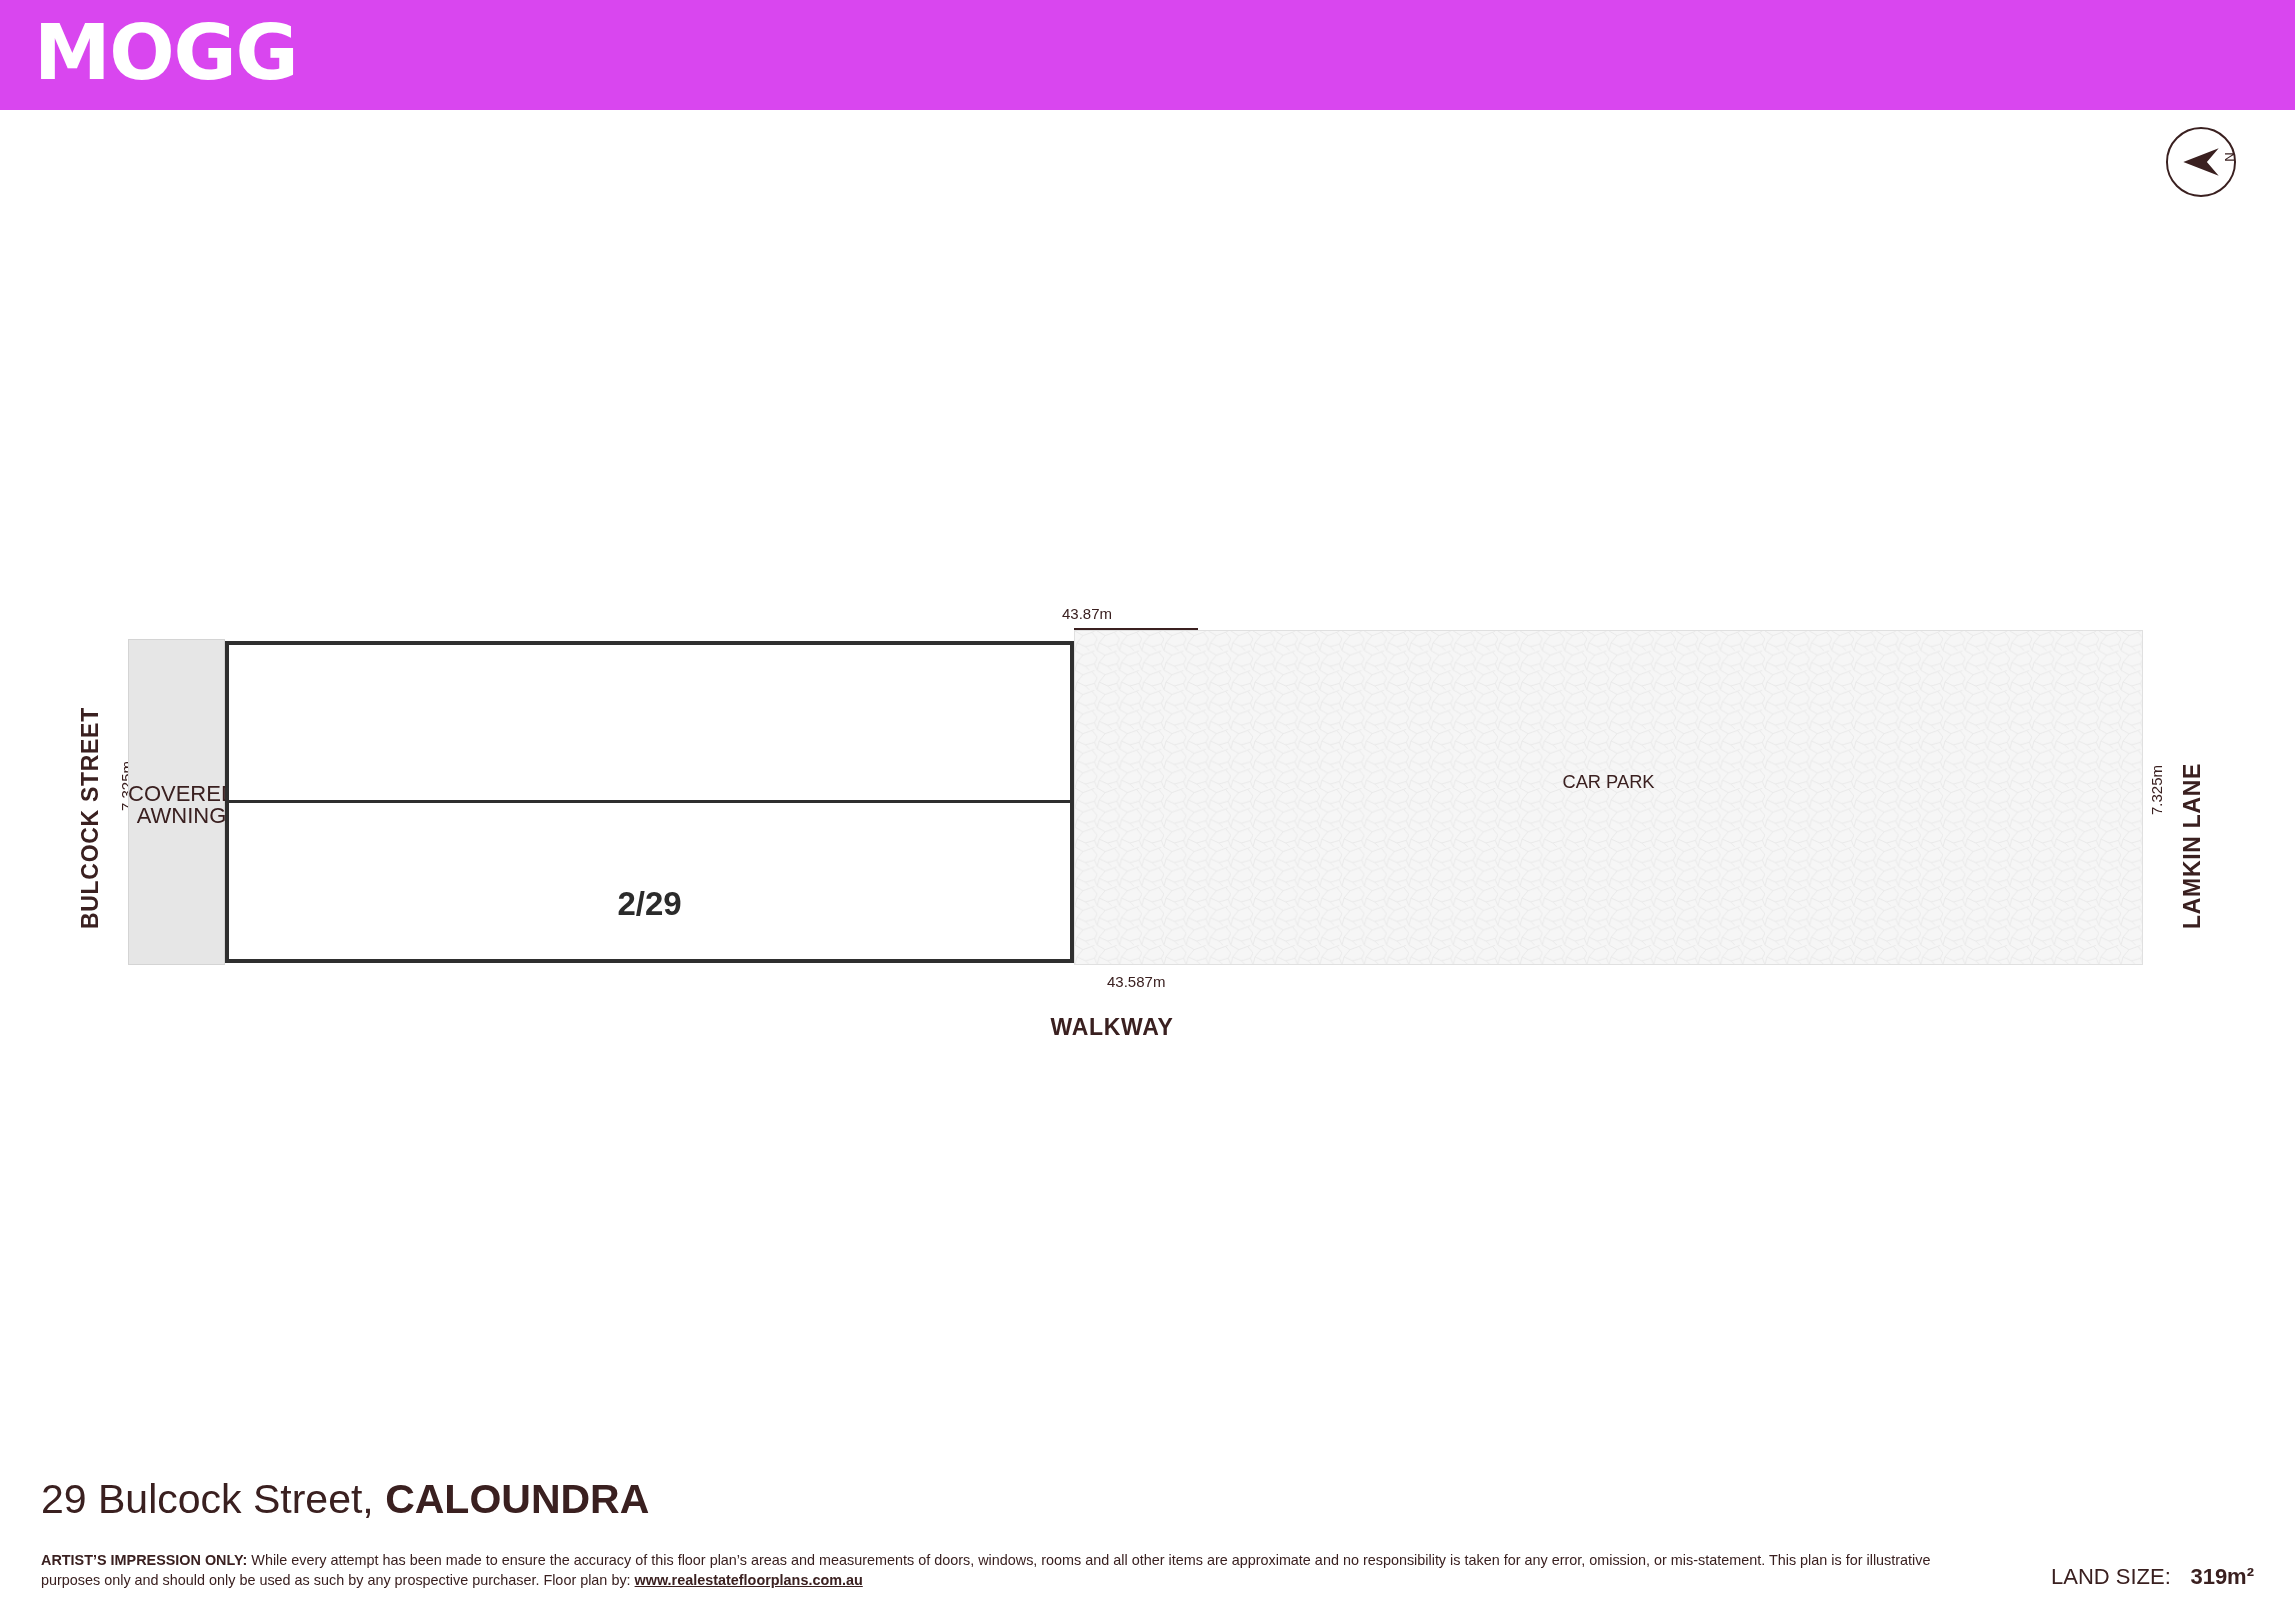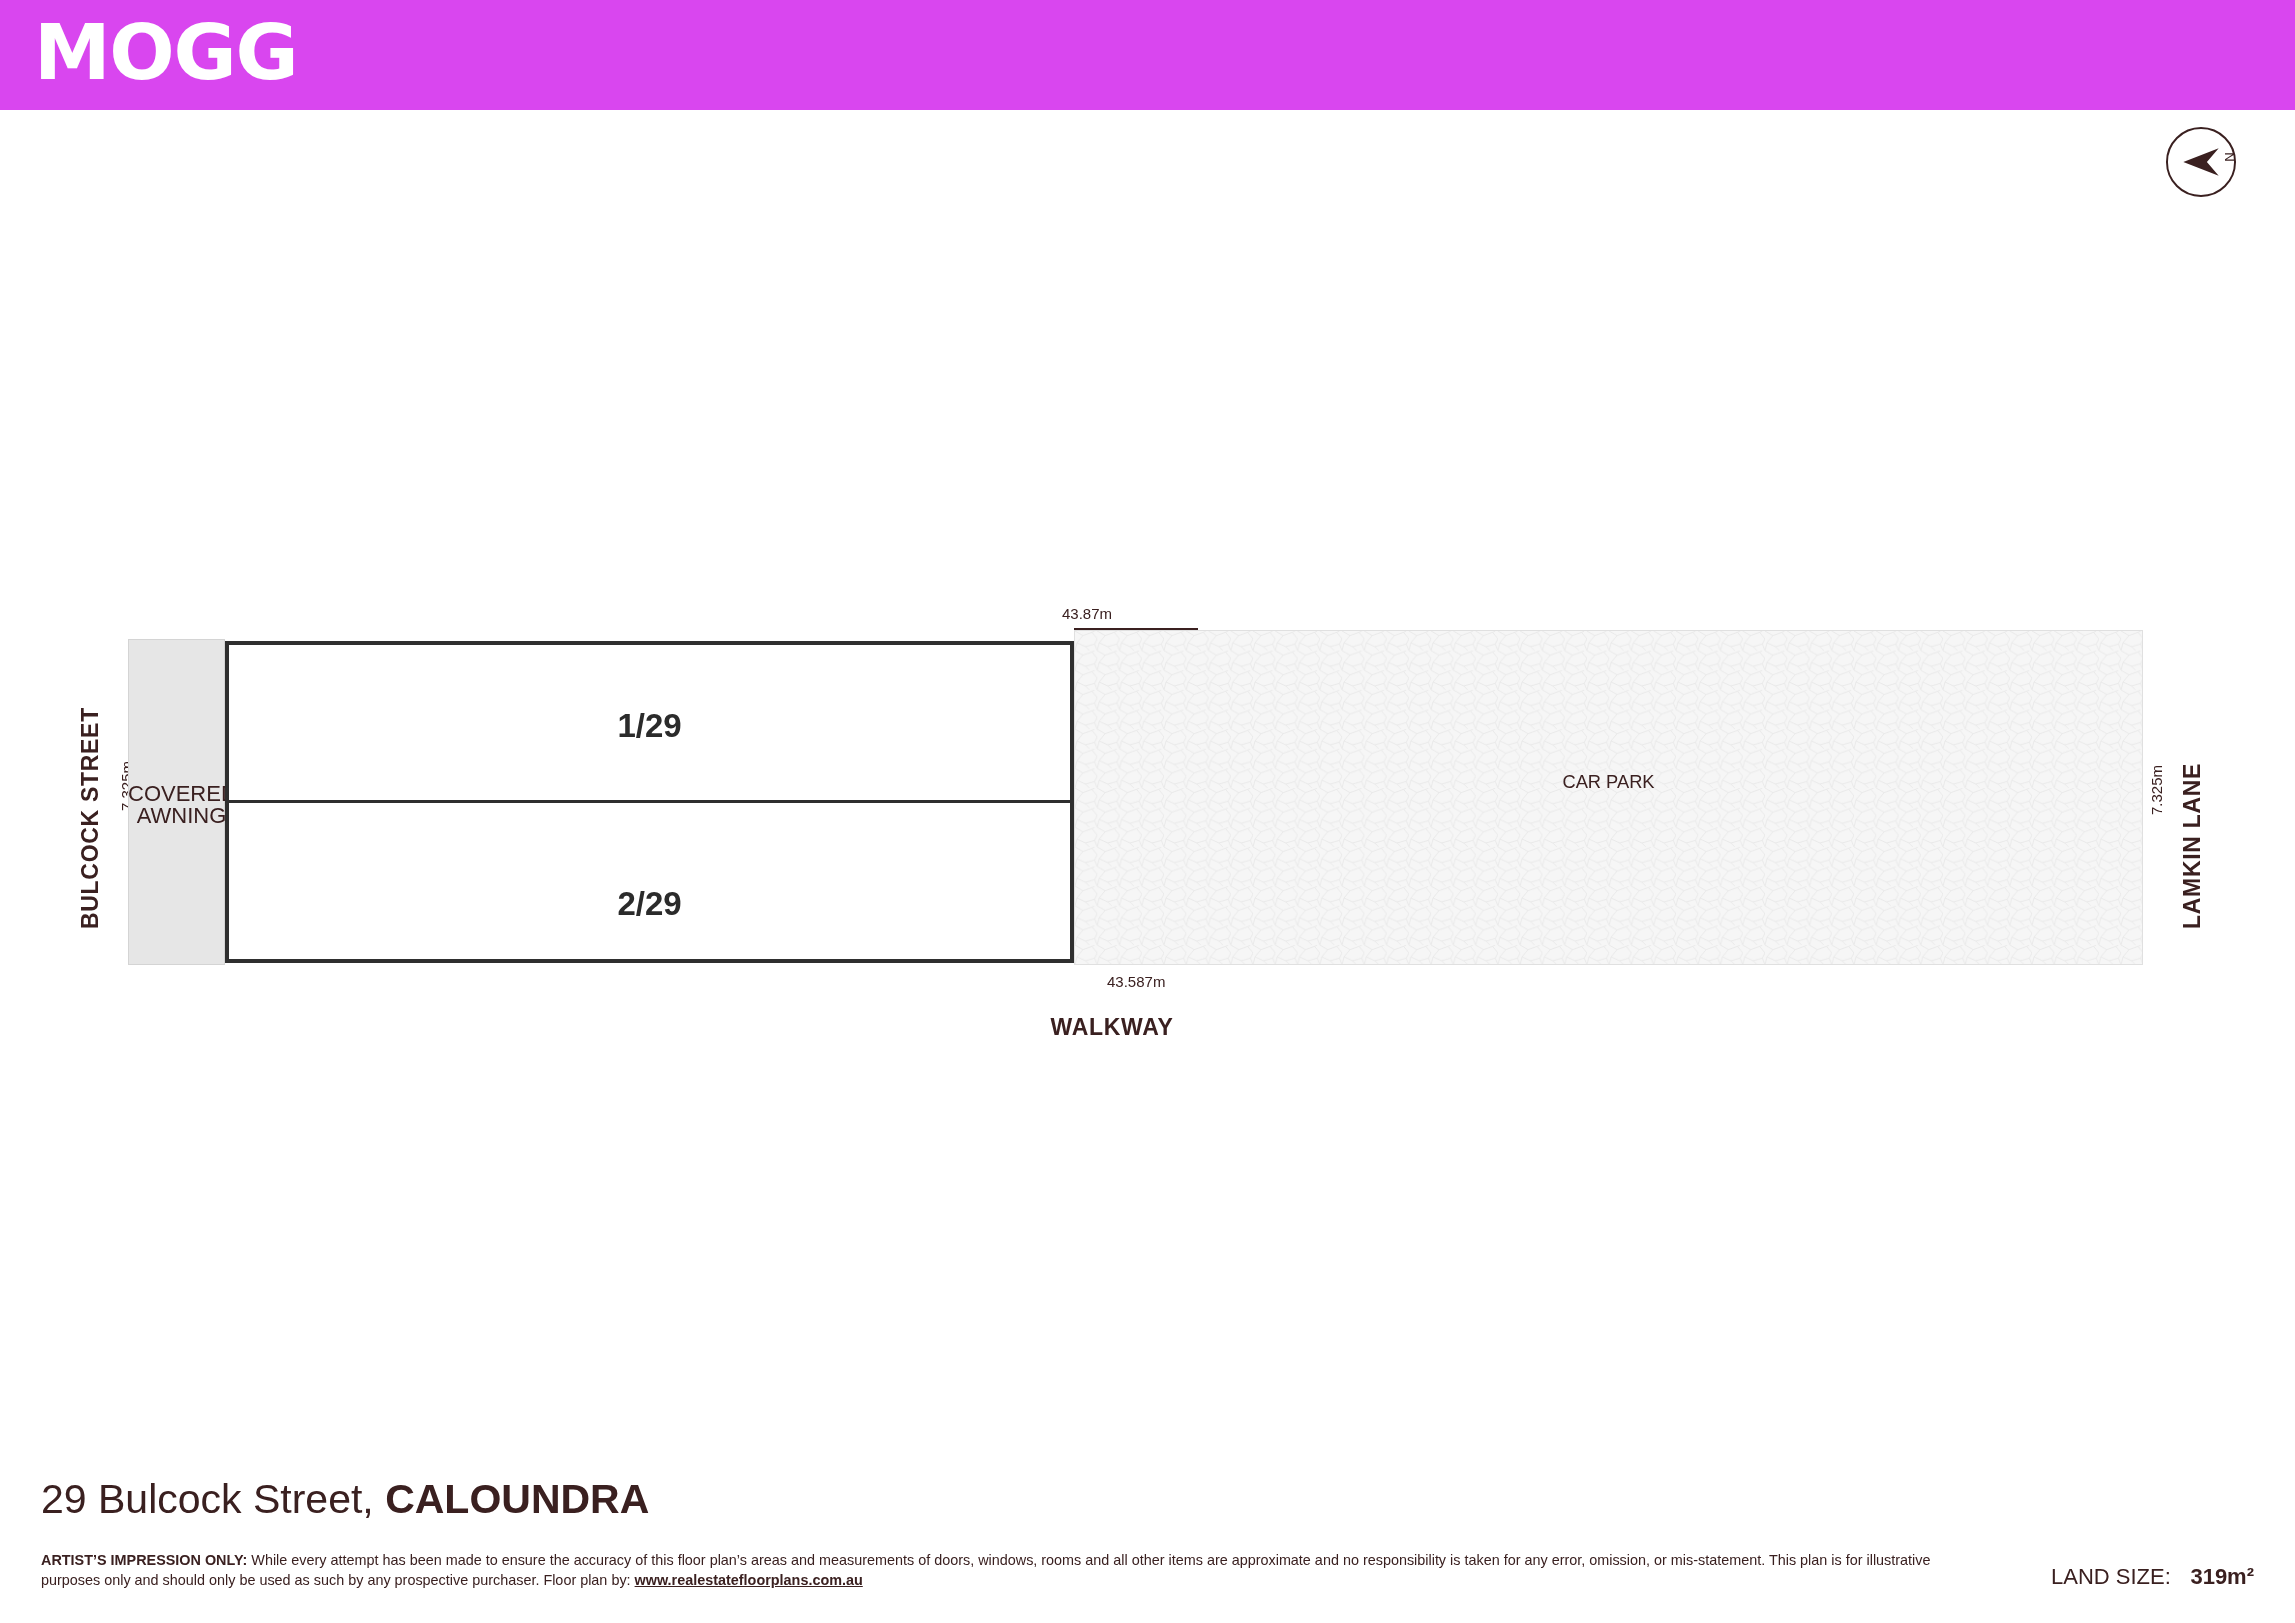--- a/index.html
+++ b/index.html
@@ -247,21 +247,20 @@
   <div class="vdim" id="right-dim">7.325m</div>
 
   <div class="awning"></div>
   <div class="awning-text">
     <div>COVERED</div>
     <div>AWNING</div>
   </div>
 
   <div class="units-block"></div>
   <div class="unit-divider"></div>
-  <div class="unit-label" id="unit-1-label">1/29</div>
   <div class="unit-label" id="unit-2-label">2/29</div>
 
   <div class="top-line"></div>
 
   <div class="carpark">
     <svg class="carpark-texture" width="1069" height="335" viewBox="0 0 1633 512" preserveAspectRatio="none">
       <defs>
         <pattern id="gravel" width="34" height="30" patternUnits="userSpaceOnUse">
           <path d="M0 0 L12 7 L3 18 L0 30 M12 7 L26 2 L34 12 M26 2 L30 0 M3 18 L16 24 L22 30 M16 24 L30 20 L34 30 M30 20 L34 12" fill="none" stroke="#d8d8d8" stroke-width="1.3"></path>
         </pattern>

